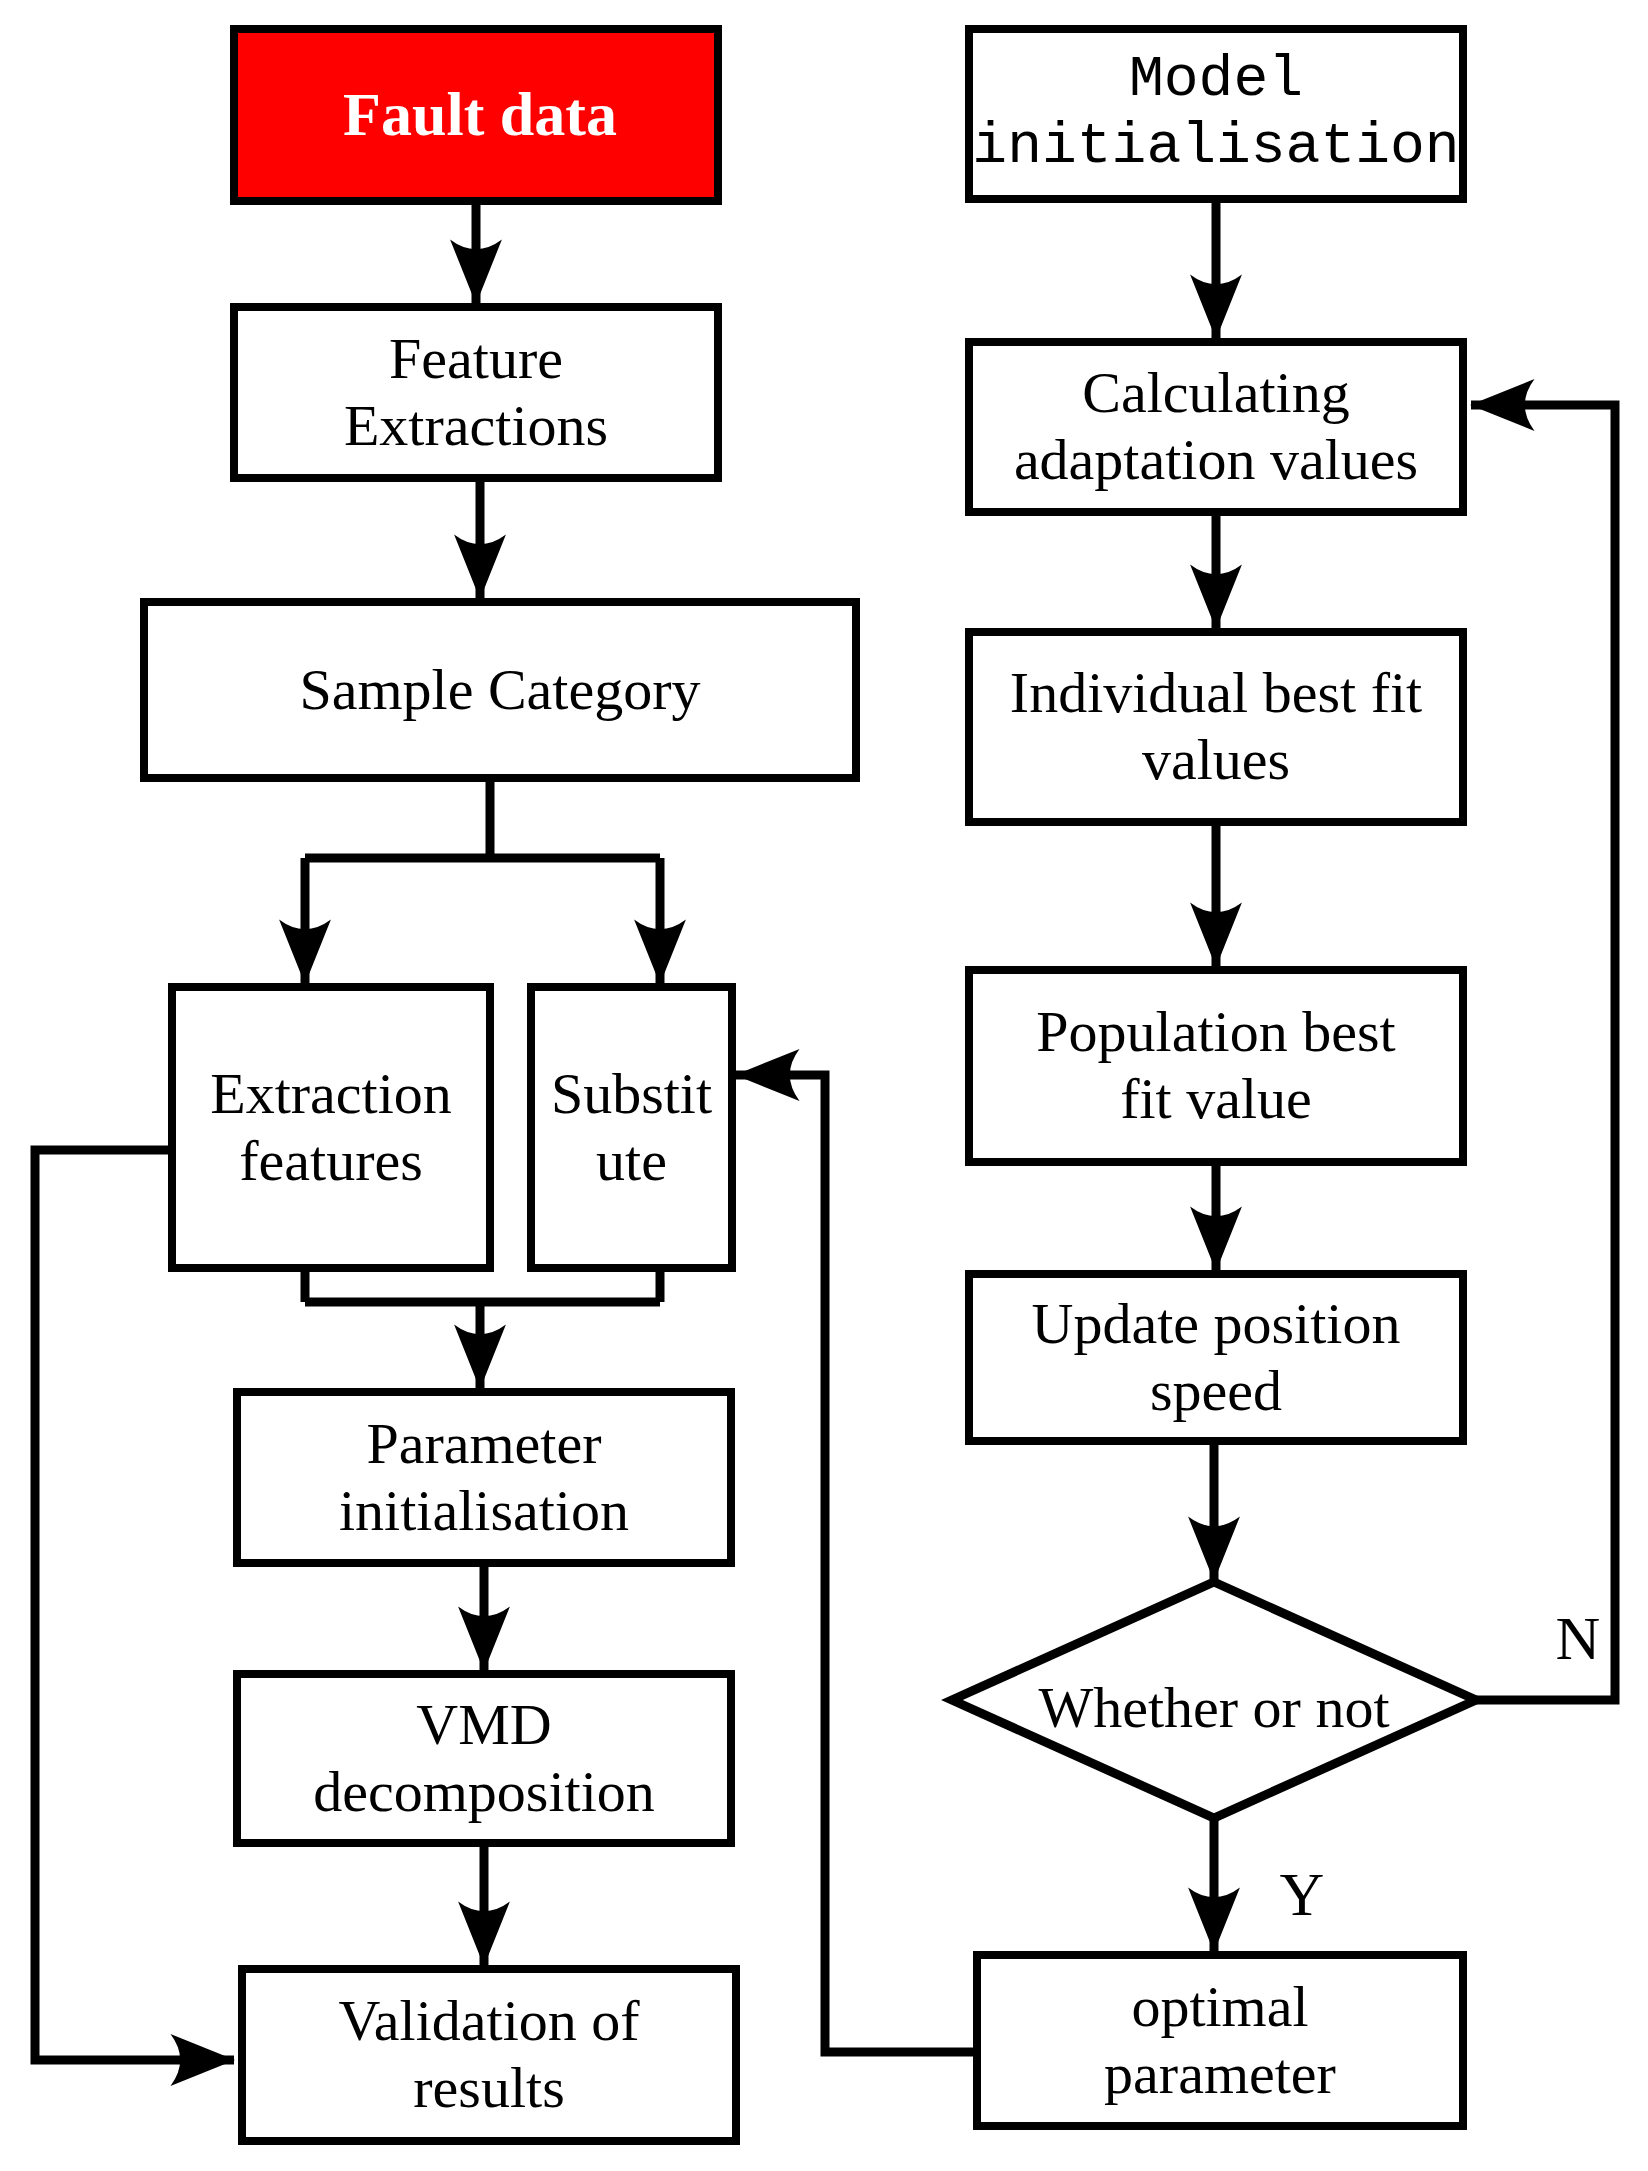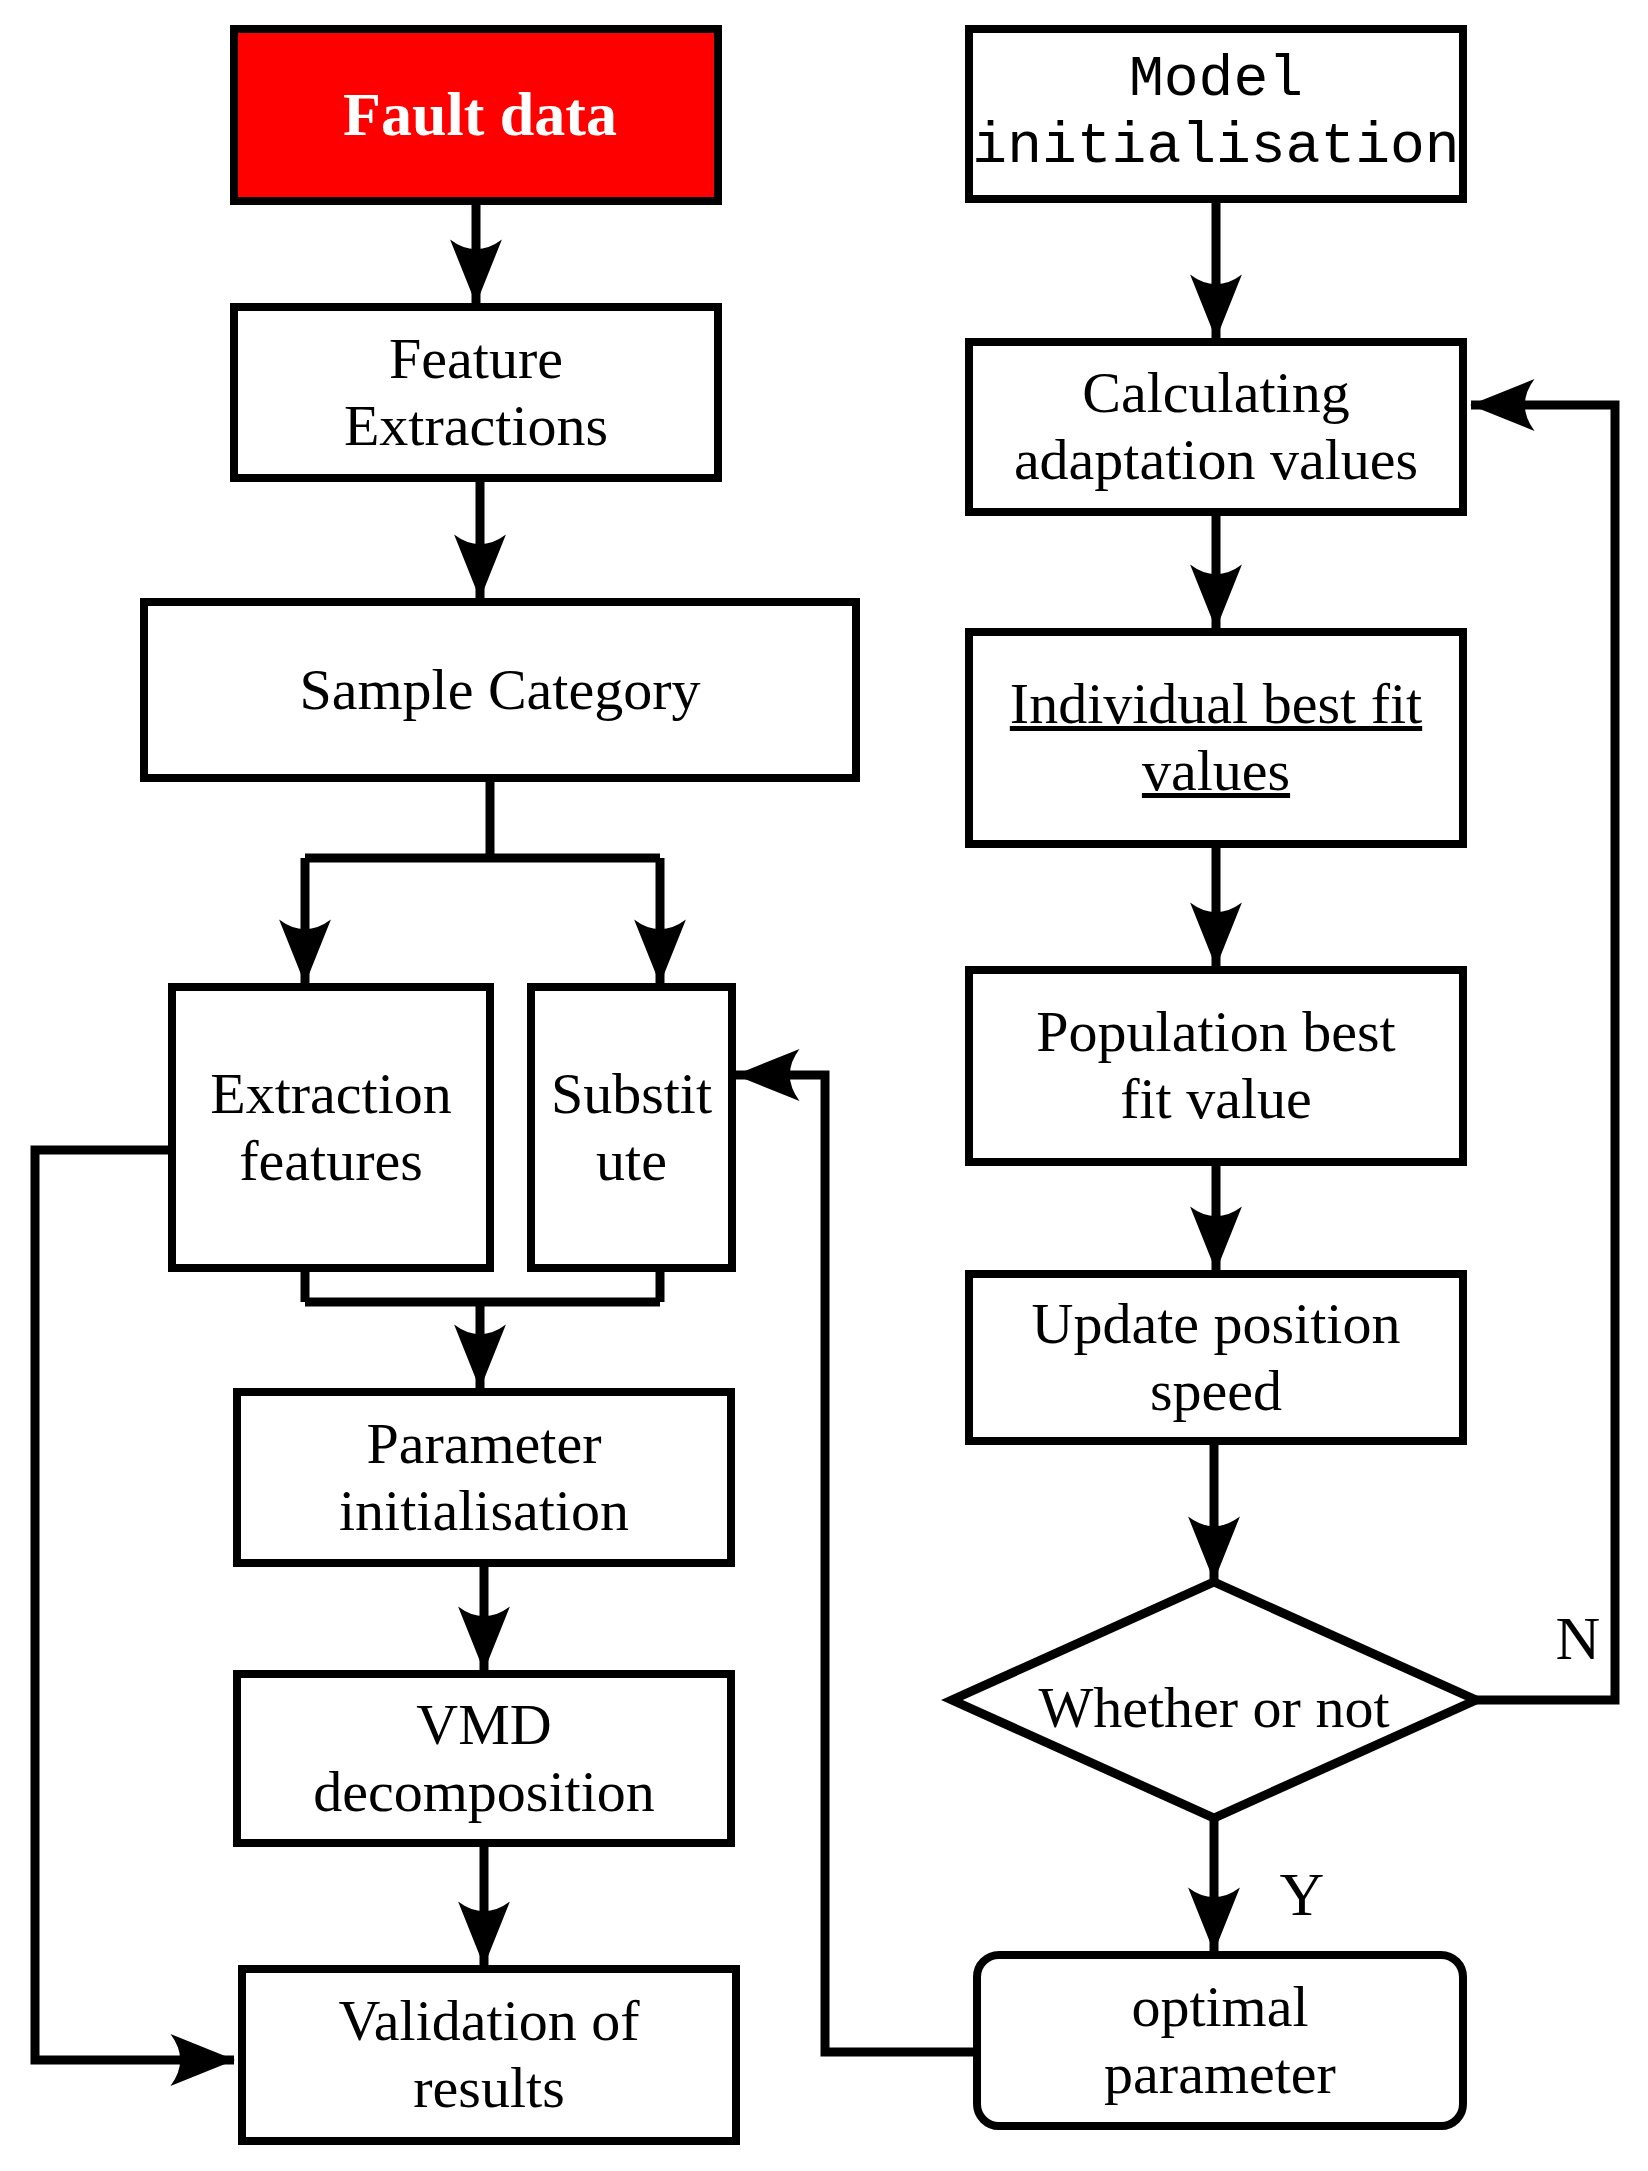--- a/index.html
+++ b/index.html
@@ -135,40 +135,40 @@
   <div class="node" style="left:965px; top:25px; width:502px; height:178px;font-family:Liberation Mono, monospace;">
     <span class="lbl">Model
 initialisation</span>
   </div>
 
   <div class="node" style="left:965px; top:338px; width:502px; height:178px;">
     <span class="lbl">Calculating
 adaptation values</span>
   </div>
 
-  <div class="node" style="left:965px; top:628px; width:502px; height:220px;text-decoration:underline;">
+  <div class="node" style="left:965px; top:628px; width:502px; height:198px;">
     <span class="lbl">Individual best fit
 values</span>
   </div>
 
   <div class="node" style="left:965px; top:966px; width:502px; height:200px;">
     <span class="lbl">Population best
 fit value</span>
   </div>
 
   <div class="node" style="left:965px; top:1270px; width:502px; height:175px;">
     <span class="lbl">Update position
 speed</span>
   </div>
 
   <div class="floating" style="left:1014px; top:1660px; width:400px; height:80px;align-items:flex-end;">
     <span class="lbl">Whether or not</span>
   </div>
 
-  <div class="node" style="left:973px; top:1951px; width:494px; height:179px;border-radius:26px;">
+  <div class="node" style="left:973px; top:1951px; width:494px; height:179px;">
     <span class="lbl">optimal
 parameter</span>
   </div>
 
   <div class="floating branch-label" style="left:1538px; top:1598px; width:80px; height:80px;">
     <span class="lbl">N</span>
   </div>
 
   <div class="floating branch-label" style="left:1262px; top:1854px; width:80px; height:80px;">
     <span class="lbl">Y</span>

